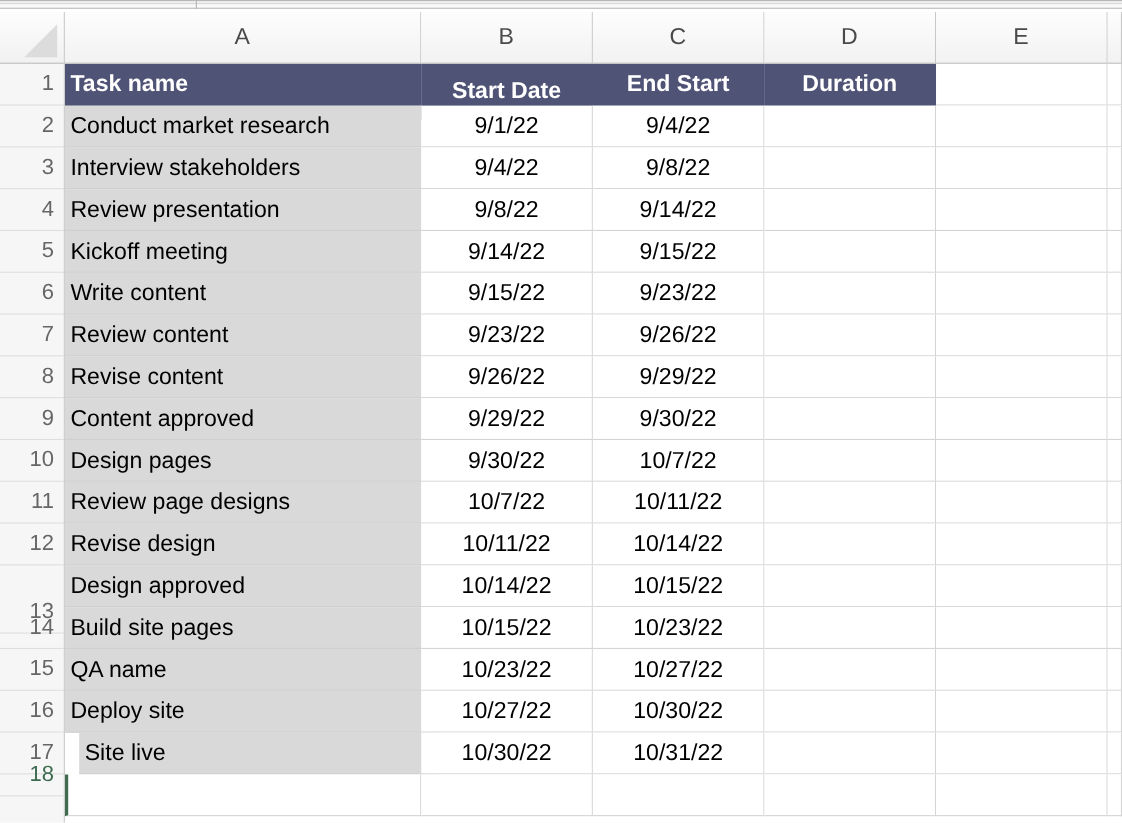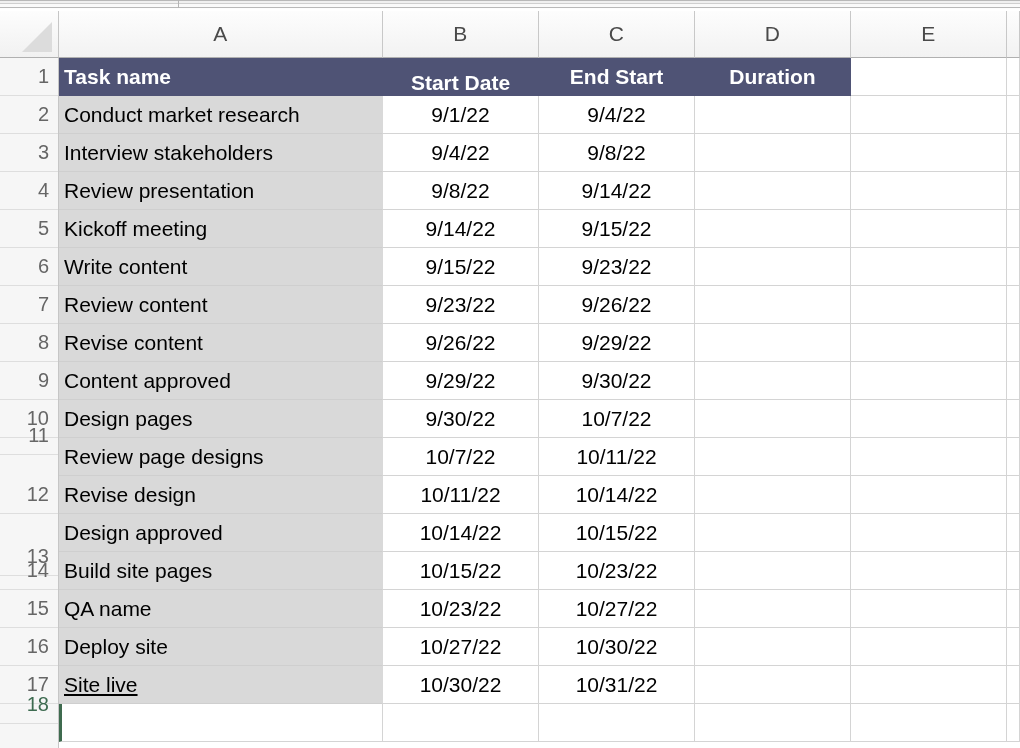--- a/index.html
+++ b/index.html
@@ -83,21 +83,21 @@
         <div class="rowhead" style="top: 0px; height: 38px;">1</div>
         <div class="rowhead" style="top: 38px; height: 38px;">2</div>
         <div class="rowhead" style="top: 76px; height: 38px;">3</div>
         <div class="rowhead" style="top: 114px; height: 38px;">4</div>
         <div class="rowhead" style="top: 152px; height: 38px;">5</div>
         <div class="rowhead" style="top: 190px; height: 38px;">6</div>
         <div class="rowhead" style="top: 228px; height: 38px;">7</div>
         <div class="rowhead" style="top: 266px; height: 38px;">8</div>
         <div class="rowhead" style="top: 304px; height: 38px;">9</div>
         <div class="rowhead" style="top: 342px; height: 38px;">10</div>
-        <div class="rowhead" style="top: 359px; height: 38px;">11</div>
+        <div class="rowhead" style="top: 380px; height: 38px;">11</div>
         <div class="rowhead" style="top: 418px; height: 38px;">12</div>
         <div class="rowhead" style="top: 480px; height: 38px;">13</div>
         <div class="rowhead" style="top: 494px; height: 38px;">14</div>
         <div class="rowhead" style="top: 532px; height: 38px;">15</div>
         <div class="rowhead" style="top: 570px; height: 38px;">16</div>
         <div class="rowhead" style="top: 608px; height: 38px;">17</div>
         <div class="rowhead active" style="top: 628px; height: 38px; text-align: right;">18</div>
       </div>
   </div>
 
@@ -192,21 +192,21 @@
         <div class="cell c-center" style="left: 480px; top: 532px; width: 156px; height: 38px;">10/27/22</div>
         <div class="cell c-center" style="left: 636px; top: 532px; width: 156px; height: 38px;"></div>
         <div class="cell blank c-center" style="left: 792px; top: 532px; width: 156px; height: 38px;"></div>
         <div class="cell blank c-center" style="left: 948px; top: 532px; width: 13px; height: 38px;"></div>
         <div class="cell taskfill c-left" style="left: 0px; top: 570px; width: 324px; height: 38px;">Deploy site</div>
         <div class="cell c-center" style="left: 324px; top: 570px; width: 156px; height: 38px;">10/27/22</div>
         <div class="cell c-center" style="left: 480px; top: 570px; width: 156px; height: 38px;">10/30/22</div>
         <div class="cell c-center" style="left: 636px; top: 570px; width: 156px; height: 38px;"></div>
         <div class="cell blank c-center" style="left: 792px; top: 570px; width: 156px; height: 38px;"></div>
         <div class="cell blank c-center" style="left: 948px; top: 570px; width: 13px; height: 38px;"></div>
-        <div class="cell taskfill c-left" style="left: 0px; top: 608px; width: 324px; height: 38px; text-decoration: underline;">Site live</div>
+        <div class="cell taskfill c-left" style="left: 13px; top: 608px; width: 324px; height: 38px;">Site live</div>
         <div class="cell c-center" style="left: 324px; top: 608px; width: 156px; height: 38px;">10/30/22</div>
         <div class="cell c-center" style="left: 480px; top: 608px; width: 156px; height: 38px;">10/31/22</div>
         <div class="cell c-center" style="left: 636px; top: 608px; width: 156px; height: 38px;"></div>
         <div class="cell blank c-center" style="left: 792px; top: 608px; width: 156px; height: 38px;"></div>
         <div class="cell blank c-center" style="left: 948px; top: 608px; width: 13px; height: 38px;"></div>
         <div class="cell blank c-left selected" style="left: 0px; top: 646px; width: 324px; height: 38px;"></div>
         <div class="cell blank c-center" style="left: 324px; top: 646px; width: 156px; height: 38px;"></div>
         <div class="cell blank c-center" style="left: 480px; top: 646px; width: 156px; height: 38px;"></div>
         <div class="cell blank c-center" style="left: 636px; top: 646px; width: 156px; height: 38px;"></div>
         <div class="cell blank c-center" style="left: 792px; top: 646px; width: 156px; height: 38px;"></div>

